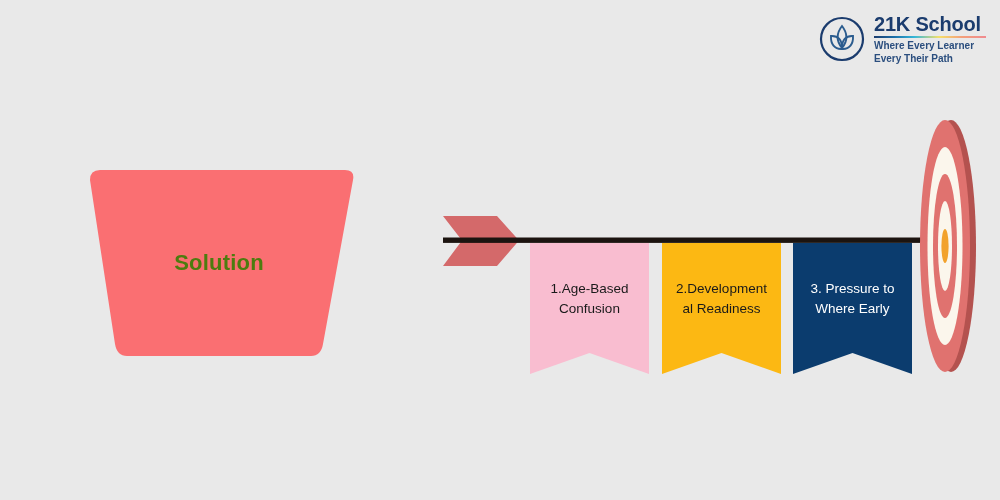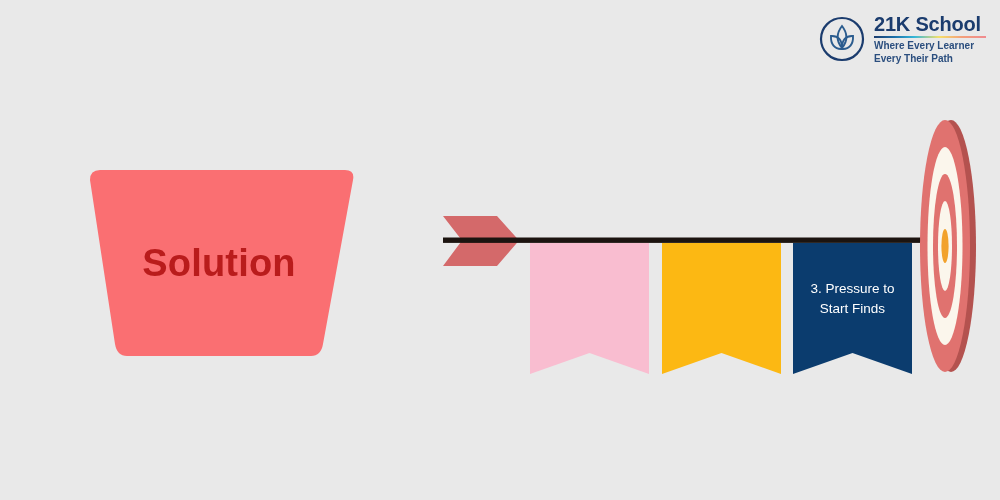--- a/index.html
+++ b/index.html
@@ -77,22 +77,22 @@
   .solution svg { display: block; }
   .solution-label {
     position: absolute;
     left: 0;
     top: 0;
     width: 278px;
     height: 190px;
     display: flex;
     align-items: center;
     justify-content: center;
-    color: #b91c1c;
-    font-size: 38px;
+    color: #4d7c0f;
+    font-size: 22px;
     font-weight: bold;
     letter-spacing: 0.2px;
   }
 
   
   .arrow-layer {
     position: absolute;
     left: 0; top: 0;
     width: 1000px; height: 500px;
     pointer-events: none;
@@ -166,36 +166,48 @@
 
   <svg class="arrow-layer" viewBox="0 0 1000 500">
     <path d="M443 216 L497 216 L519 240.5 L497 266 L443 266 L462 240.5 Z" fill="#d4696a"></path>
     <rect x="443" y="237.5" width="503" height="5.4" fill="#1c1410"></rect>
   </svg>
 
   <div class="banner banner-1">
     <svg width="119" height="131" viewBox="0 0 119 131">
       <path d="M0 0 L119 0 L119 131 L59.5 110 L0 131 Z" fill="#f9bdd0"></path>
     </svg>
+    <div class="banner-text t-dark">
+      <span>
+        <span>1.Age-Based</span><br>
+        <span>Confusion</span>
+      </span>
+    </div>
   </div>
 
   <div class="banner banner-2">
     <svg width="119" height="131" viewBox="0 0 119 131">
       <path d="M0 0 L119 0 L119 131 L59.5 110 L0 131 Z" fill="#fcb813"></path>
     </svg>
+    <div class="banner-text t-dark">
+      <span>
+        <span>2.Development</span><br>
+        <span>al Readiness</span>
+      </span>
+    </div>
   </div>
 
   <div class="banner banner-3">
     <svg width="119" height="131" viewBox="0 0 119 131">
       <path d="M0 0 L119 0 L119 131 L59.5 110 L0 131 Z" fill="#0b3c6e"></path>
     </svg>
     <div class="banner-text t-light">
       <span>
         <span>3. Pressure to</span><br>
-        <span>Start Finds</span>
+        <span>Where Early</span>
       </span>
     </div>
   </div>
 
   <div class="target">
     <svg width="62" height="262" viewBox="0 0 62 262">
 
       <ellipse cx="33" cy="131" rx="25" ry="126" fill="#b4524f"></ellipse>
 
       <ellipse cx="27" cy="131" rx="25" ry="126" fill="#e0726f"></ellipse>

